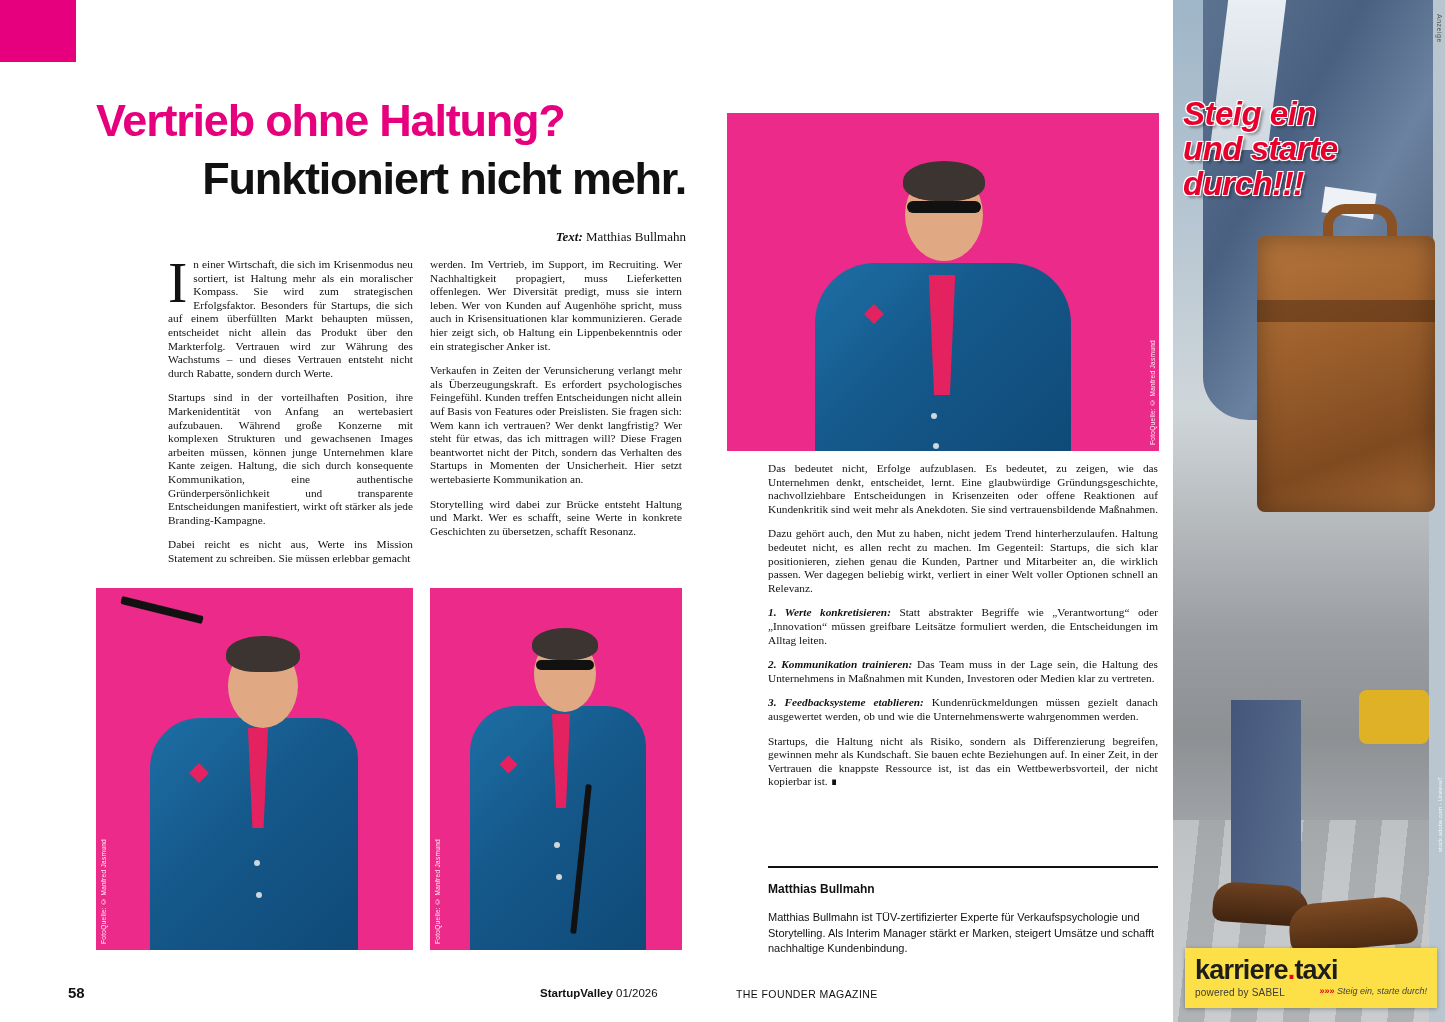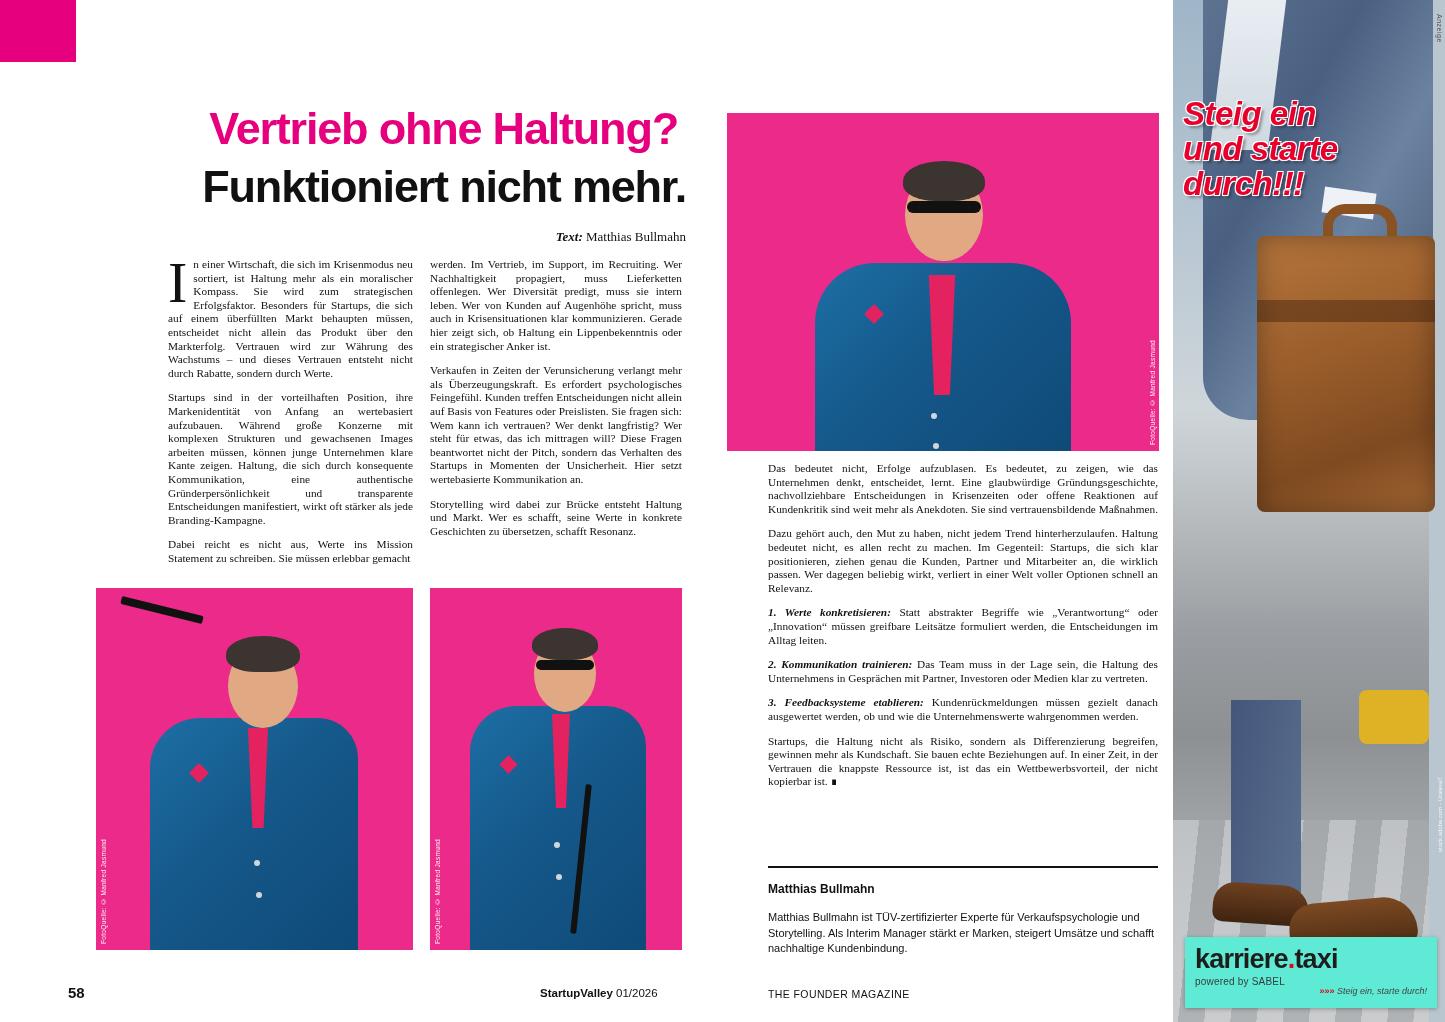--- a/index.html
+++ b/index.html
@@ -4,21 +4,21 @@
 <style>
   html,body{margin:0;padding:0;background:#ffffff;}
   body{width:1445px;height:1022px;font-family:"Liberation Serif",serif;overflow:hidden;position:relative;}
   .page{position:absolute;inset:0;background:#fff;}
 
   
   .corner-mark{position:absolute;left:0;top:0;width:76px;height:62px;background:#e6007e;}
 
   
   .headline-wrap{position:absolute;left:96px;top:96px;width:590px;}
-  .headline1{font-family:"Liberation Sans",sans-serif;font-weight:700;font-size:45px;line-height:50px;color:#e6007e;letter-spacing:-1.2px;text-align:right;margin:8px;}
+  .headline1{font-family:"Liberation Sans",sans-serif;font-weight:700;font-size:45px;line-height:50px;color:#e6007e;letter-spacing:-1.2px;margin:0;}
   .headline2{font-family:"Liberation Sans",sans-serif;font-weight:700;font-size:45px;line-height:50px;color:#111;letter-spacing:-1.2px;text-align:right;margin:8px 0 0 0;}
   .byline{position:absolute;left:96px;top:229px;width:590px;text-align:right;font-size:13px;color:#111;}
   .byline i{font-style:italic;font-weight:700;}
 
   
   .col{position:absolute;font-size:11.3px;line-height:13.6px;text-align:justify;color:#111;hyphens:auto;}
   .col p{margin:0 0 11px 0;}
   .col-a{left:168px;top:258px;width:245px;}
   .col-b{left:430px;top:258px;width:252px;}
 
@@ -39,21 +39,21 @@
   .col-c .lead{font-style:italic;font-weight:700;}
 
   .hr-author{position:absolute;left:768px;top:866px;width:390px;border-top:2px solid #111;}
   .author-name{position:absolute;left:768px;top:882px;width:390px;font-family:"Liberation Sans",sans-serif;font-weight:700;font-size:12px;color:#111;}
   .author-bio{position:absolute;left:768px;top:910px;width:390px;font-family:"Liberation Sans",sans-serif;font-size:11px;line-height:15.5px;color:#111;}
 
   
   .folio{position:absolute;left:68px;top:984px;font-family:"Liberation Sans",sans-serif;font-weight:700;font-size:15px;color:#111;}
   .footer-center{position:absolute;left:540px;top:987px;font-family:"Liberation Sans",sans-serif;font-size:11.5px;color:#111;}
   .footer-center b{font-weight:700;}
-  .footer-right{position:absolute;left:768px;top:988px;font-family:"Liberation Sans",sans-serif;font-size:10.5px;letter-spacing:.4px;color:#111;}
+  .footer-right{position:absolute;left:736px;top:988px;font-family:"Liberation Sans",sans-serif;font-size:10.5px;letter-spacing:.4px;color:#111;}
 
   
   .ad{position:absolute;right:0;top:0;width:272px;height:1022px;overflow:hidden;background:#b9c6cf;}
   .ad-label{position:absolute;right:2px;top:14px;writing-mode:vertical-rl;font-family:"Liberation Sans",sans-serif;font-size:7px;color:#555;letter-spacing:.5px;}
   .ad-photo{position:absolute;left:0;top:0;width:256px;height:1022px;
     background:
       linear-gradient(180deg, rgba(255,255,255,0) 62%, rgba(120,120,125,.25) 100%),
       linear-gradient(180deg,#9fb6c8 0%,#b7c6d2 22%,#cfd6da 40%,#b4b8bb 52%,#9a9ea2 62%,#8e9295 72%,#b3b7ba 86%,#cdd1d3 100%);
   }
   
@@ -69,21 +69,21 @@
   .ad-leg2{position:absolute;left:58px;top:700px;width:70px;height:210px;background:linear-gradient(100deg,#44567a,#5a6f90);}
   .ad-shoe{position:absolute;left:116px;top:900px;width:128px;height:48px;background:linear-gradient(180deg,#7c4a23,#4e2c12);border-radius:26px 34px 12px 12px;transform:rotate(-5deg);}
   .ad-shoe2{position:absolute;left:40px;top:884px;width:96px;height:40px;background:linear-gradient(180deg,#6e4120,#3f2310);border-radius:22px 26px 10px 10px;transform:rotate(4deg);}
   .ad-crosswalk{position:absolute;left:0;top:820px;width:256px;height:202px;background:repeating-linear-gradient(96deg,#d8dadb 0 26px,#a8acae 26px 52px);opacity:.55;}
   .ad-taxi{position:absolute;left:186px;top:690px;width:70px;height:54px;background:#e8b519;border-radius:8px;opacity:.9;}
 
   .ad-head-block{position:absolute;left:10px;top:96px;width:236px;}
   .ad-head-line{font-family:"Liberation Sans",sans-serif;font-weight:700;font-style:italic;font-size:33px;line-height:35px;color:#e8002d;letter-spacing:-.5px;
     text-shadow:-1px -1px 0 #fff,1px -1px 0 #fff,-1px 1px 0 #fff,1px 1px 0 #fff,0 0 2px #fff,3px 3px 3px rgba(0,0,0,.35);}
 
-  .ad-logo-box{position:absolute;left:12px;bottom:14px;width:232px;background:#5eead4;padding:8px 10px 21px 10px;box-shadow:0 1px 4px rgba(0,0,0,.3);}
+  .ad-logo-box{position:absolute;left:12px;bottom:14px;width:232px;background:#fde047;padding:8px 10px 10px 10px;box-shadow:0 1px 4px rgba(0,0,0,.3);}
   .ad-logo{font-family:"Liberation Sans",sans-serif;font-weight:700;font-size:27px;line-height:28px;color:#1d1d1b;letter-spacing:-.8px;}
   .ad-logo .dot{color:#e30613;}
   .ad-logo-sub{margin-top:3px;font-family:Liberation Sans, sans-serif;font-size:10px;color:#3b3b3b;letter-spacing:.2px;}
   .ad-arrows{position:absolute;right:10px;bottom:12px;font-family:"Liberation Sans",sans-serif;font-size:9px;color:#e30613;font-weight:700;}
   .ad-arrows span.t{color:#444;font-weight:400;font-style:italic;}
   .ad-credit{position:absolute;right:2px;bottom:170px;writing-mode:vertical-rl;transform:rotate(180deg);font-family:"Liberation Sans",sans-serif;font-size:6px;color:#fff;opacity:.85;}
 
   
   .p-bg{position:absolute;inset:0;background:#ec2a8a;}
   .p-body{position:absolute;background:linear-gradient(135deg,#1d6fa5 0%,#15588a 45%,#0f4a78 100%);}
@@ -136,21 +136,21 @@
     <div class="p-btn" style="left:204px;top:300px;"></div>
     <div class="p-btn" style="left:206px;top:330px;"></div>
     <div class="credit" style="right:3px;bottom:6px;">FotoQuelle: © Manfred Jasmund</div>
   </div>
 
   <div class="col col-c">
     <p><span>Das bedeutet nicht, Erfolge aufzublasen. Es bedeutet, zu zeigen, wie das Unternehmen denkt, entscheidet, lernt. Eine glaubwürdige Gründungsgeschichte, nachvollziehbare Entscheidungen in Krisenzeiten oder offene Reaktionen auf Kundenkritik sind weit mehr als Anekdoten. Sie sind vertrauensbildende Maßnahmen.</span></p>
     <p><span>Dazu gehört auch, den Mut zu haben, nicht jedem Trend hinterherzulaufen. Haltung bedeutet nicht, es allen recht zu machen. Im Gegenteil: Startups, die sich klar positionieren, ziehen genau die Kunden, Partner und Mitarbeiter an, die wirklich passen. Wer dagegen beliebig wirkt, verliert in einer Welt voller Optionen schnell an Relevanz.</span></p>
 
     <p><span class="lead">1. Werte konkretisieren:</span><span> Statt abstrakter Begriffe wie „Verantwortung“ oder „Innovation“ müssen greifbare Leitsätze formuliert werden, die Entscheidungen im Alltag leiten.</span></p>
-    <p><span class="lead">2. Kommunikation trainieren:</span><span> Das Team muss in der Lage sein, die Haltung des Unternehmens in Gesprächen mit Partner, Investoren oder Medien klar zu vertreten.</span></p>
+    <p><span class="lead">2. Kommunikation trainieren:</span><span> Das Team muss in der Lage sein, die Haltung des Unternehmens in Maßnahmen mit Kunden, Investoren oder Medien klar zu vertreten.</span></p>
     <p><span class="lead">3. Feedbacksysteme etablieren:</span><span> Kundenrückmeldungen müssen gezielt danach ausgewertet werden, ob und wie die Unternehmenswerte wahrgenommen werden.</span></p>
 
     <p><span>Startups, die Haltung nicht als Risiko, sondern als Differenzierung begreifen, gewinnen mehr als Kundschaft. Sie bauen echte Beziehungen auf. In einer Zeit, in der Vertrauen die knappste Ressource ist, ist das ein Wettbewerbsvorteil, der nicht kopierbar ist.  ∎</span></p>
   </div>
 
   <div class="hr-author"></div>
   <div class="author-name">Matthias Bullmahn</div>
   <div class="author-bio">Matthias Bullmahn ist TÜV-zertifizierter Experte für Verkaufspsychologie und Storytelling. Als Interim Manager stärkt er Marken, steigert Umsätze und schafft nachhaltige Kundenbindung.</div>
 
   <div class="photo photo-bl">

